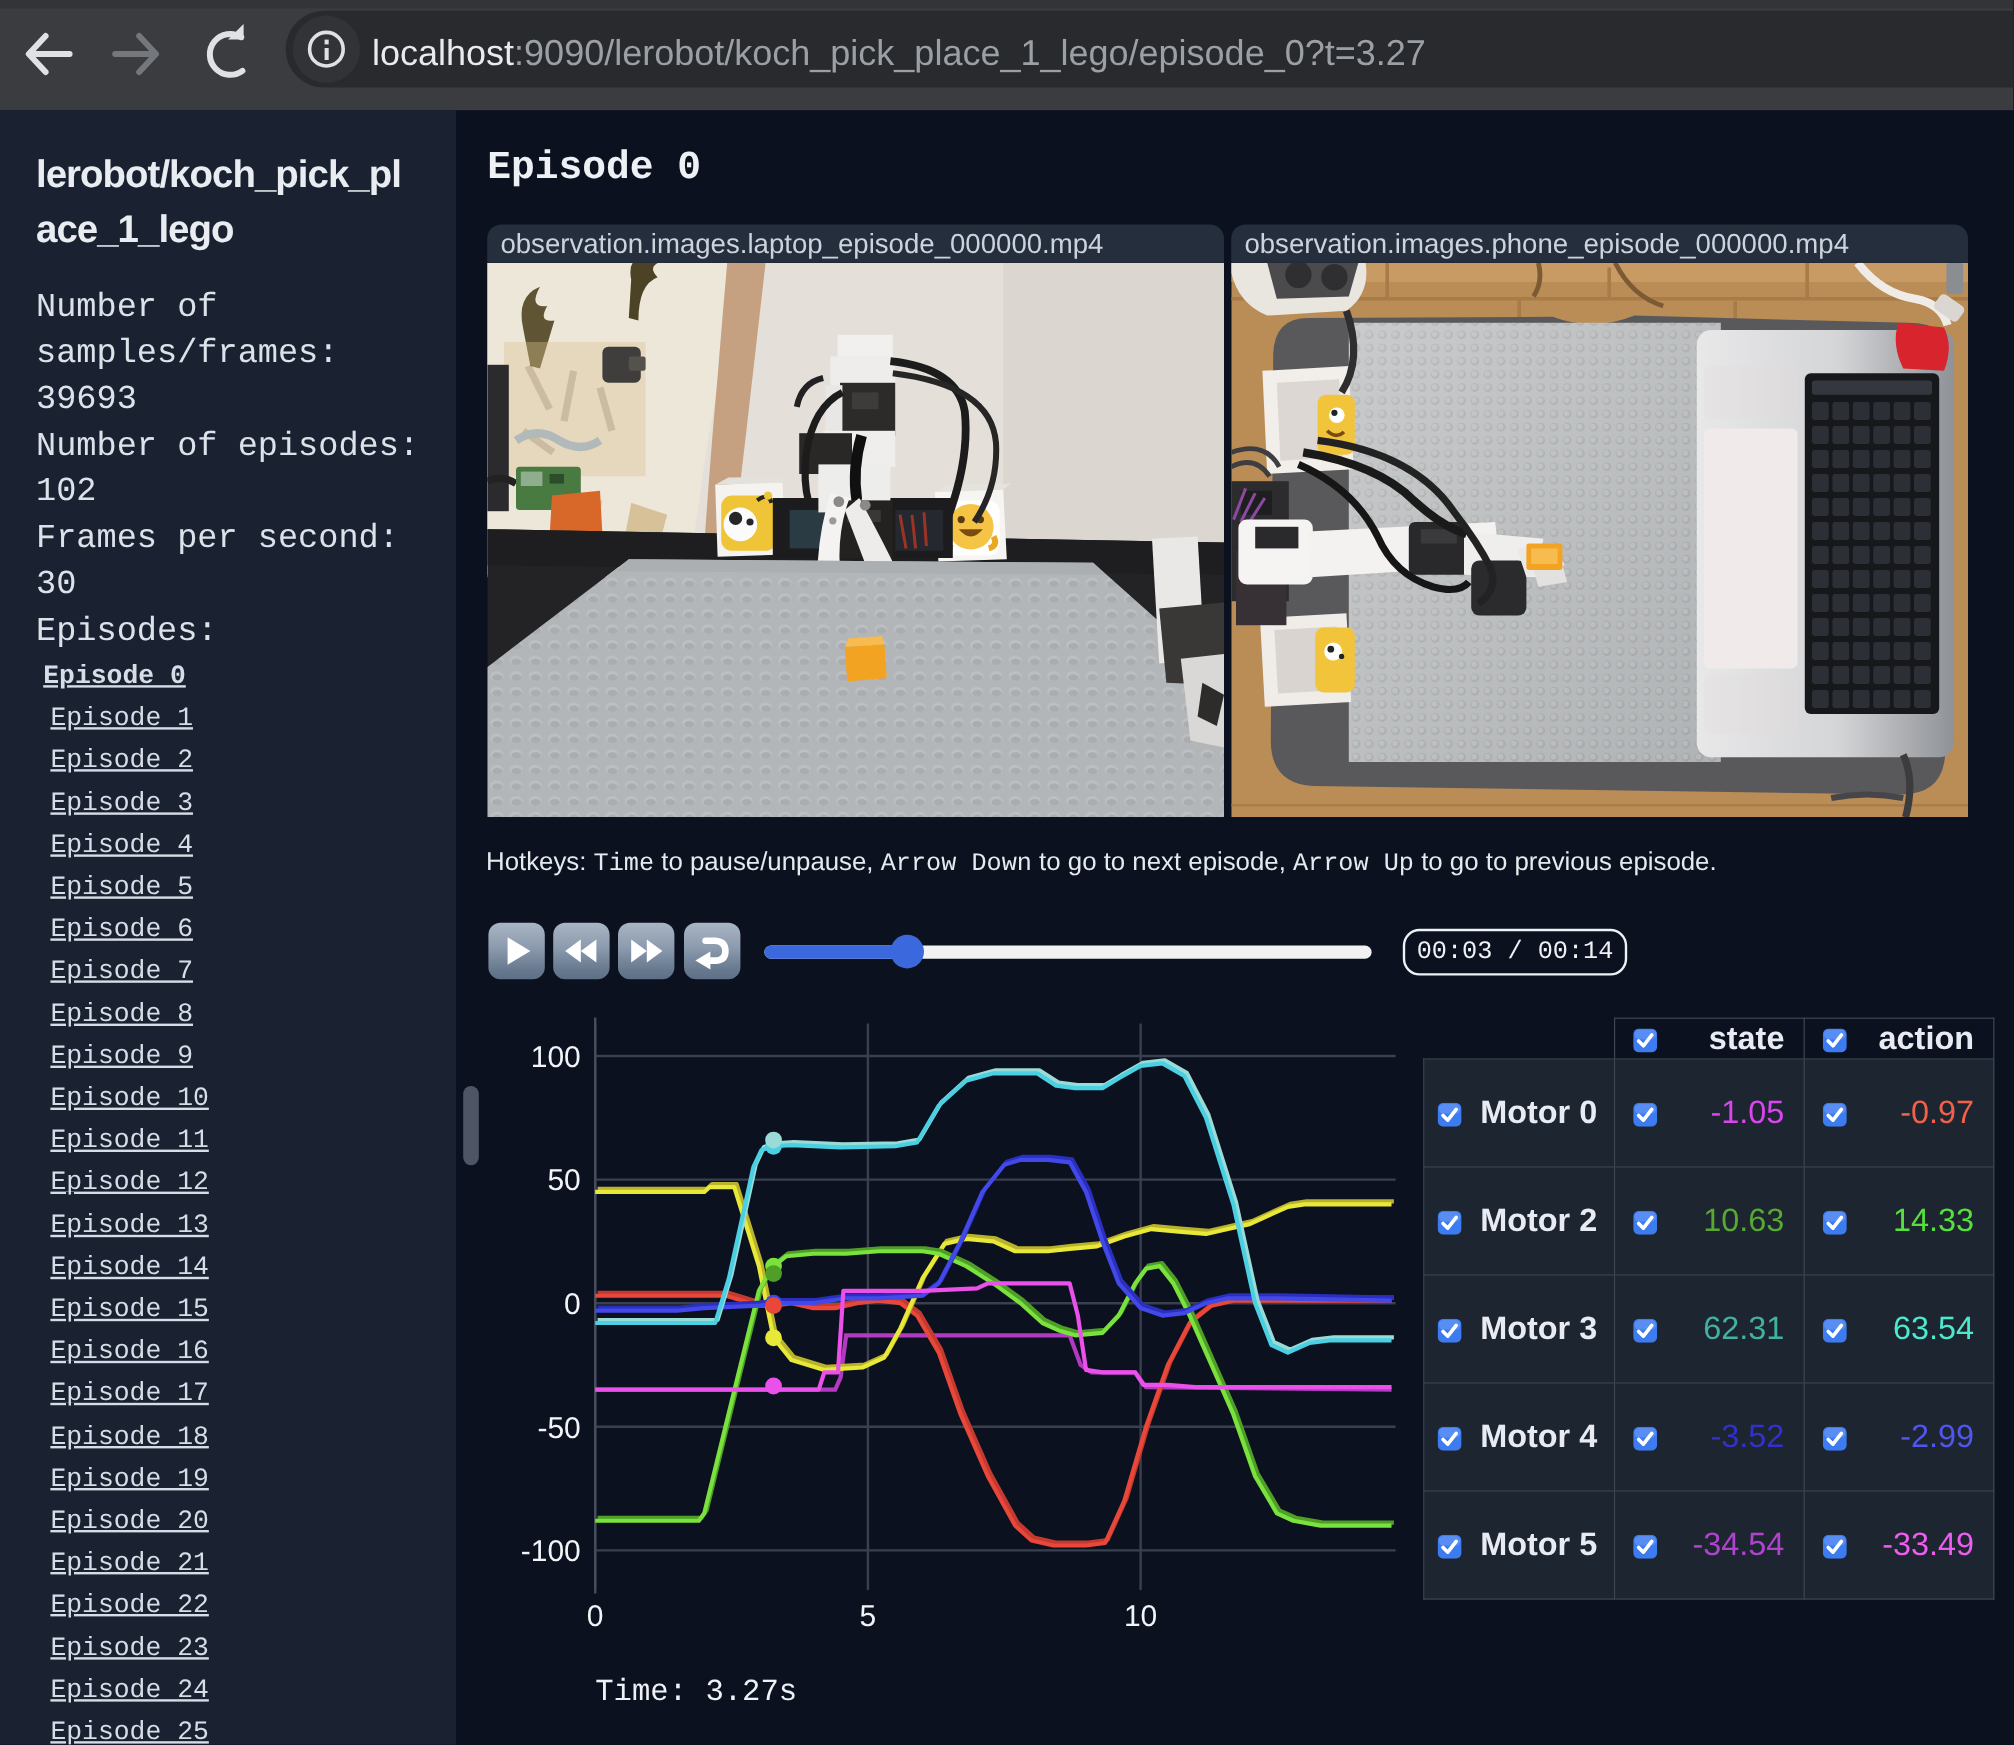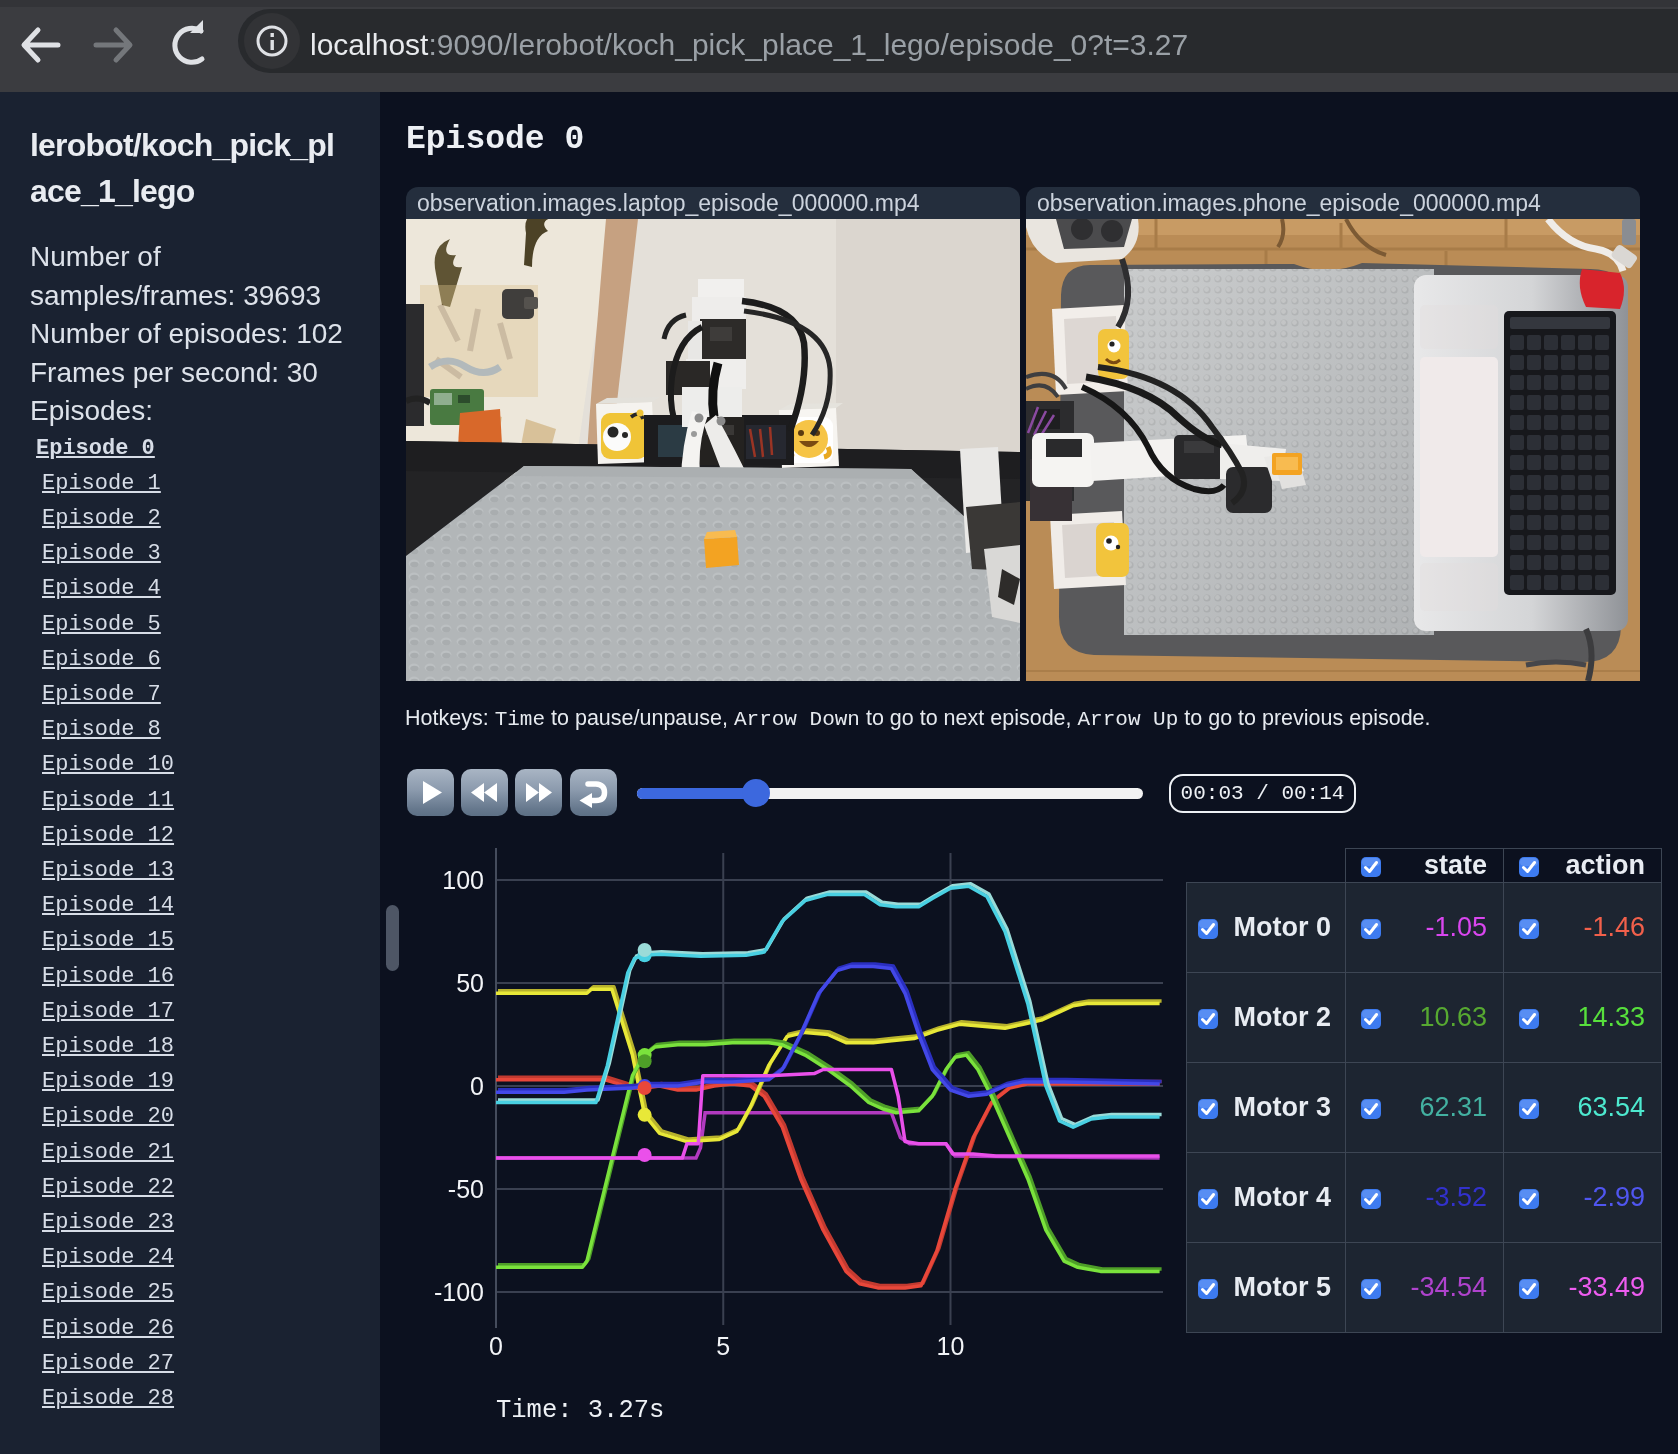--- a/index.html
+++ b/index.html
@@ -11,21 +11,21 @@
   #chrome { position:absolute; left:0; top:0; width:1678px; height:92px; background:#3b3c40; }
   #chrome .topline { position:absolute; left:0; top:0; width:100%; height:7px; background:#333438; }
   #urlpill { position:absolute; left:238px; top:9px; height:64px; width:1500px; background:#282a2d; border-radius:32px; }
   #infocirc { position:absolute; left:244px; top:13px; width:56px; height:56px; border-radius:50%; background:#323336; }
   #urltext { position:absolute; left:310px; top:28px; font-size:30px; color:#9aa0a6; white-space:nowrap; }
   #urltext b { color:#e8eaed; font-weight:normal; }
 
   
   #sidebar { position:absolute; left:0; top:92px; width:380px; height:1362px; background:#1a2231; color:#e2e6ed; }
   #sidebar h1 { margin:30px 6px 0 30px; font-size:32px; letter-spacing:-0.8px; line-height:46px; font-weight:bold; color:#e9ecf1; word-break:break-all; }
-  #stats { margin:24px 6px 0 30px; font-size:28px; line-height:38.5px; color:#dde2ea; }
+  #stats { margin:24px 6px 0 30px; font-size:28px; line-height:38.5px; color:#dde2ea;font-family:Liberation Mono, monospace; }
   #eplist { margin:0 0 0 42px; font-family:"Liberation Mono", monospace; font-size:22px; line-height:35.2px; color:#d7dde7; }
   #eplist div { text-decoration:underline; }
   #eplist .cur { font-weight:bold; margin-left:-6px; }
   #sthumb { position:absolute; left:386px; top:905px; width:13px; height:66px; border-radius:7px; background:#4e5665; z-index:9; }
 
   
   #main { position:absolute; left:380px; top:92px; width:1298px; height:1362px; background:#0c111f; }
   #ephead { position:absolute; left:26px; top:29px; font-family:"Liberation Mono", monospace; font-weight:bold; font-size:33px; color:#edf0f4; }
 
   .vid { position:absolute; top:95px; width:614px; }
@@ -92,20 +92,21 @@
   <div id="eplist">
       <div class="cur">Episode 0</div>
       <div>Episode 1</div>
       <div>Episode 2</div>
       <div>Episode 3</div>
       <div>Episode 4</div>
       <div>Episode 5</div>
       <div>Episode 6</div>
       <div>Episode 7</div>
       <div>Episode 8</div>
+      <div>Episode 9</div>
       <div>Episode 10</div>
       <div>Episode 11</div>
       <div>Episode 12</div>
       <div>Episode 13</div>
       <div>Episode 14</div>
       <div>Episode 15</div>
       <div>Episode 16</div>
       <div>Episode 17</div>
       <div>Episode 18</div>
       <div>Episode 19</div>
@@ -467,21 +468,21 @@
             </svg> <b style="margin-left:8px;">Motor 0</b></td>
           <td class="valc" style="padding-left:15px;"><svg width="20" height="20" style="vertical-align:-3px;">
               <rect x="0" y="0" width="20" height="20" rx="5" fill="#3d7bf0"></rect>
               <rect x="1" y="1" width="18" height="8" rx="4" fill="#6f9ef5" opacity="0.55"></rect>
               <path d="M 4.5 10.5 L 8.5 14.5 L 15.5 5.5" stroke="#fff" stroke-width="3" fill="none" stroke-linecap="round" stroke-linejoin="round"></path>
             </svg><span style="float:right;padding-right:16px;margin-top:0px;color:#d946ef;">-1.05</span></td>
           <td class="valc" style="padding-left:15px;"><svg width="20" height="20" style="vertical-align:-3px;">
               <rect x="0" y="0" width="20" height="20" rx="5" fill="#3d7bf0"></rect>
               <rect x="1" y="1" width="18" height="8" rx="4" fill="#6f9ef5" opacity="0.55"></rect>
               <path d="M 4.5 10.5 L 8.5 14.5 L 15.5 5.5" stroke="#fff" stroke-width="3" fill="none" stroke-linecap="round" stroke-linejoin="round"></path>
-            </svg><span style="float:right;padding-right:16px;margin-top:0px;color:#f2604b;">-1.46</span></td>
+            </svg><span style="float:right;padding-right:16px;margin-top:0px;color:#f2604b;">-0.97</span></td>
         </tr>
         <tr style="height:90px;">
           <td class="namec" style="padding-left:11px;"><svg width="20" height="20" style="vertical-align:-3px;">
               <rect x="0" y="0" width="20" height="20" rx="5" fill="#3d7bf0"></rect>
               <rect x="1" y="1" width="18" height="8" rx="4" fill="#6f9ef5" opacity="0.55"></rect>
               <path d="M 4.5 10.5 L 8.5 14.5 L 15.5 5.5" stroke="#fff" stroke-width="3" fill="none" stroke-linecap="round" stroke-linejoin="round"></path>
             </svg> <b style="margin-left:8px;">Motor 2</b></td>
           <td class="valc" style="padding-left:15px;margin-top:48px;"><svg width="20" height="20" style="vertical-align:-3px;">
               <rect x="0" y="0" width="20" height="20" rx="5" fill="#3d7bf0"></rect>
               <rect x="1" y="1" width="18" height="8" rx="4" fill="#6f9ef5" opacity="0.55"></rect>

